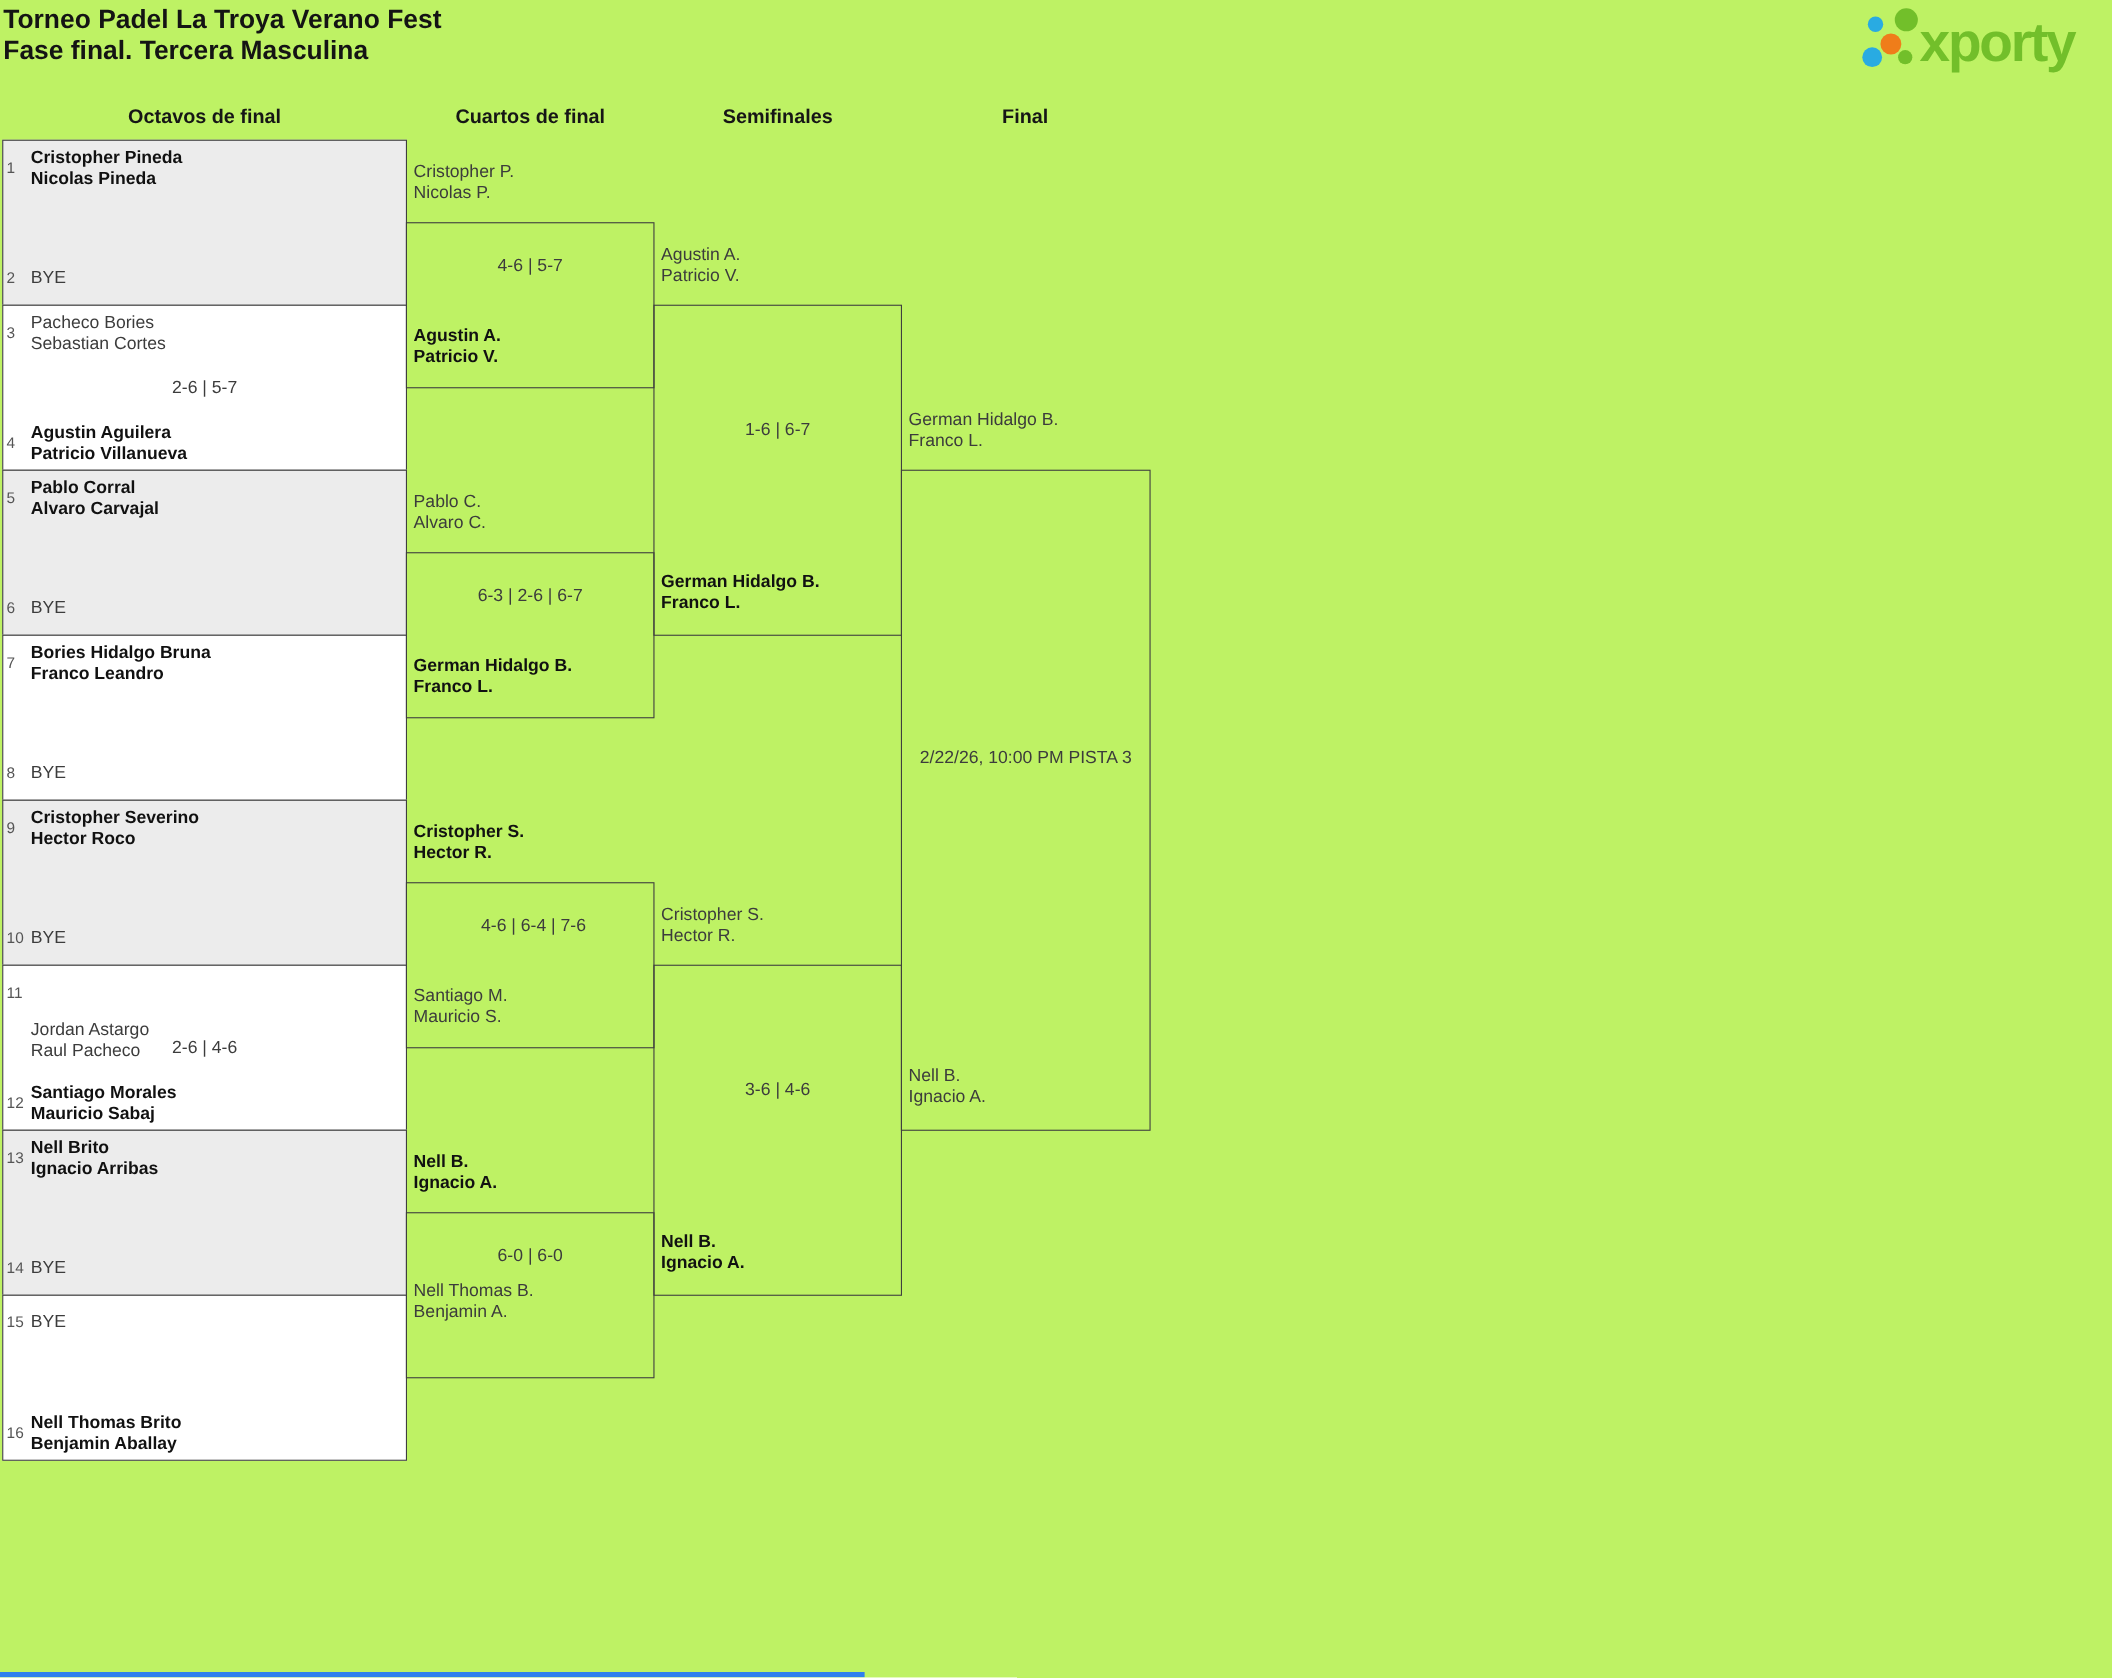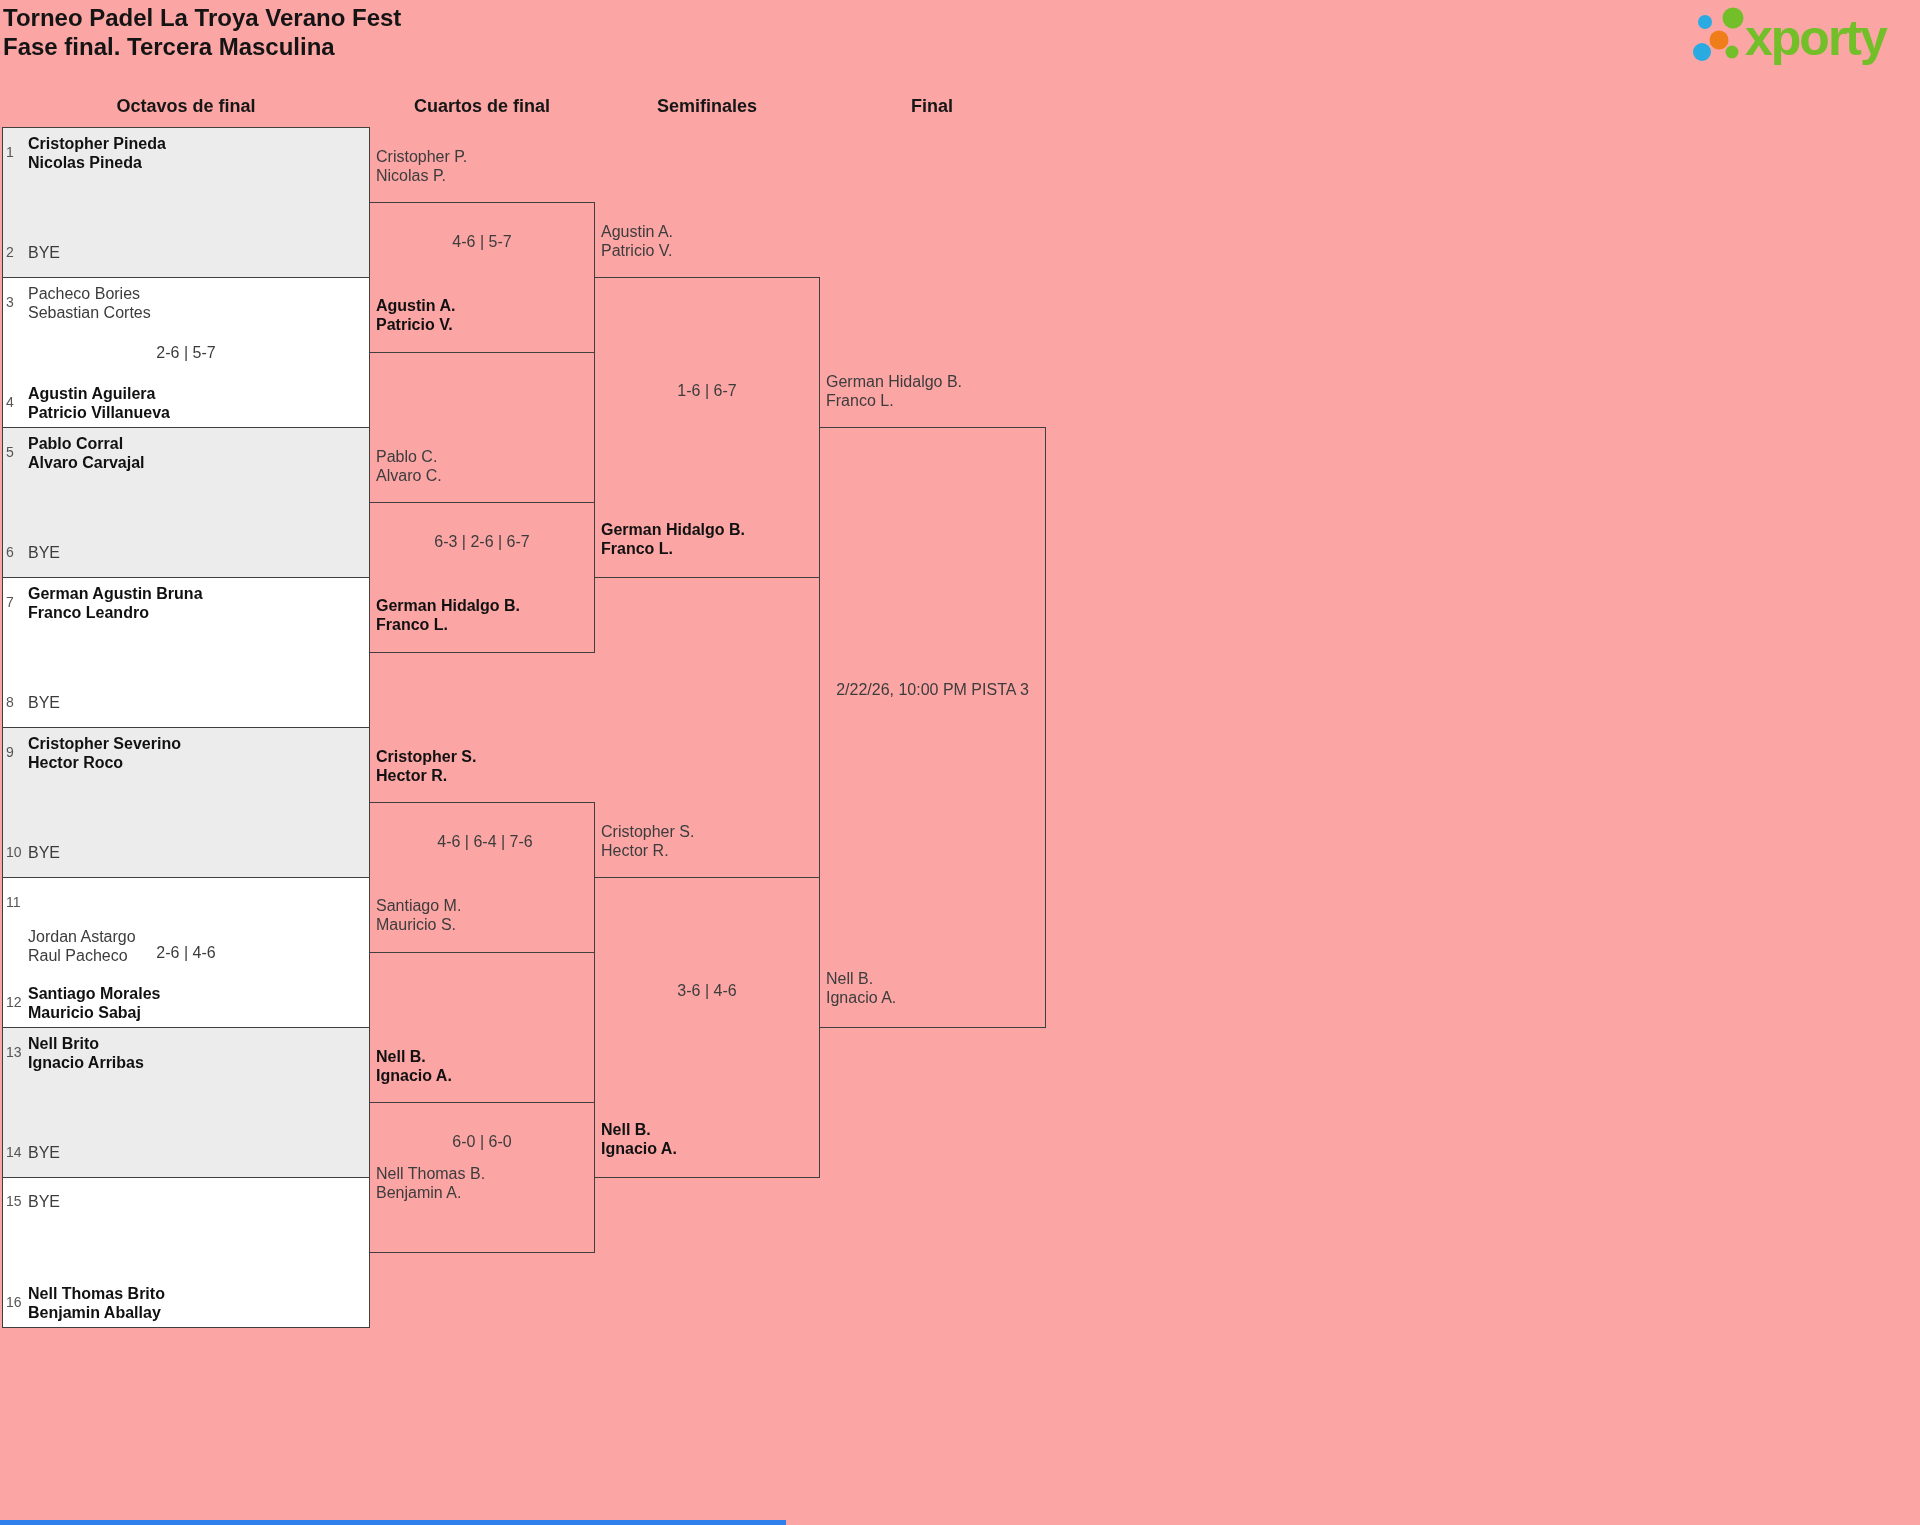--- a/index.html
+++ b/index.html
@@ -1,17 +1,17 @@
 <!DOCTYPE html>
 <html><head>
 <meta charset="utf-8">
 <style>
   html,body{margin:0;padding:0;background:#fff;}
   body{font-family:"Liberation Sans","DejaVu Sans",sans-serif;}
-  #stage{position:relative;width:1920px;height:1525px;background:#fca5a5;overflow:hidden;}
+  #stage{position:relative;width:1920px;height:1525px;background:#bef264;overflow:hidden;}
   .title{position:absolute;left:3px;top:3px;font-size:24px;line-height:29px;font-weight:700;color:#141414;white-space:nowrap;}
   .round-header{position:absolute;top:96px;transform:translateX(-50%);font-size:18px;font-weight:700;color:#161616;white-space:nowrap;}
   .box{position:absolute;box-sizing:border-box;border:1px solid #3f3f3f;background:#fff;}
   .box.gray{background:#ececec;}
   .mbox{position:absolute;box-sizing:border-box;border:1px solid #3f3f3f;background:transparent;}
   .team{position:absolute;font-size:16px;line-height:19px;color:#222;white-space:nowrap;}
   .team .ln{display:block;}
   .b{font-weight:700;color:#111;}
   .r{font-weight:400;color:#3c3c3c;}
   .seed{position:absolute;font-size:14px;line-height:19px;color:#555;}
@@ -72,21 +72,21 @@
     <span class="ln">Alvaro Carvajal</span>
   </div>
   <div class="seed" style="left:6px;top:543px;">6</div>
   <div class="team r" style="left:28px;top:543px;">
     <span class="ln">BYE</span>
   </div>
 
   <div class="box" style="left:2px;top:577px;width:368px;height:151px;"></div>
   <div class="seed" style="left:6px;top:593px;">7</div>
   <div class="team b" style="left:28px;top:584px;">
-    <span class="ln">German Agustin Bruna</span>
+    <span class="ln">Bories Hidalgo Bruna</span>
     <span class="ln">Franco Leandro</span>
   </div>
   <div class="seed" style="left:6px;top:693px;">8</div>
   <div class="team r" style="left:28px;top:693px;">
     <span class="ln">BYE</span>
   </div>
 
   <div class="box gray" style="left:2px;top:727px;width:368px;height:151px;"></div>
   <div class="seed" style="left:6px;top:743px;">9</div>
   <div class="team b" style="left:28px;top:734px;">

